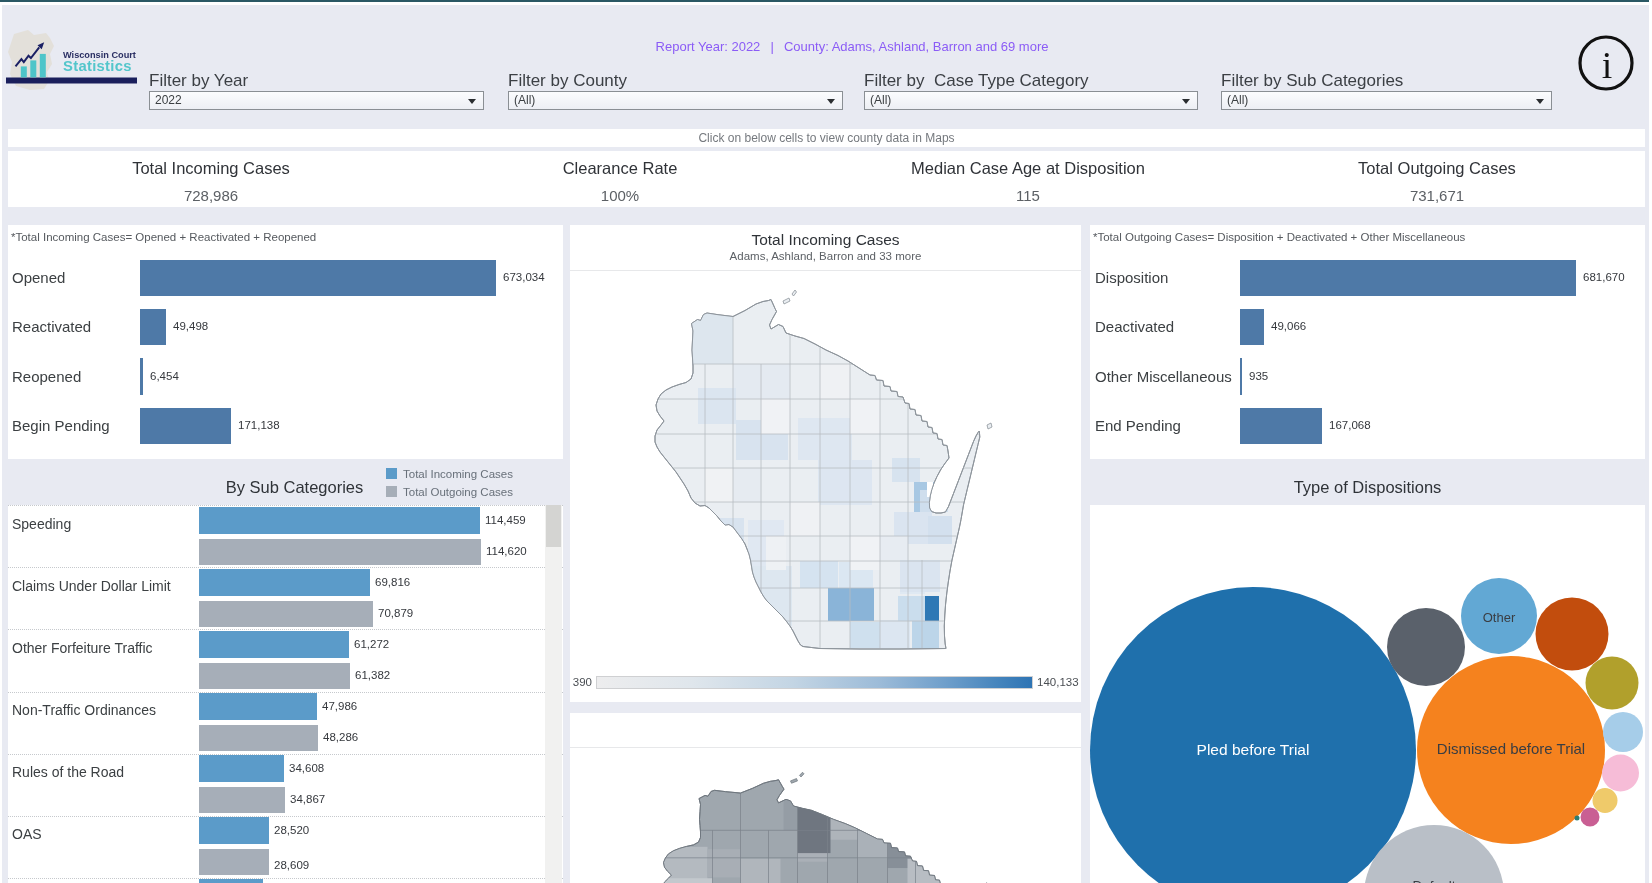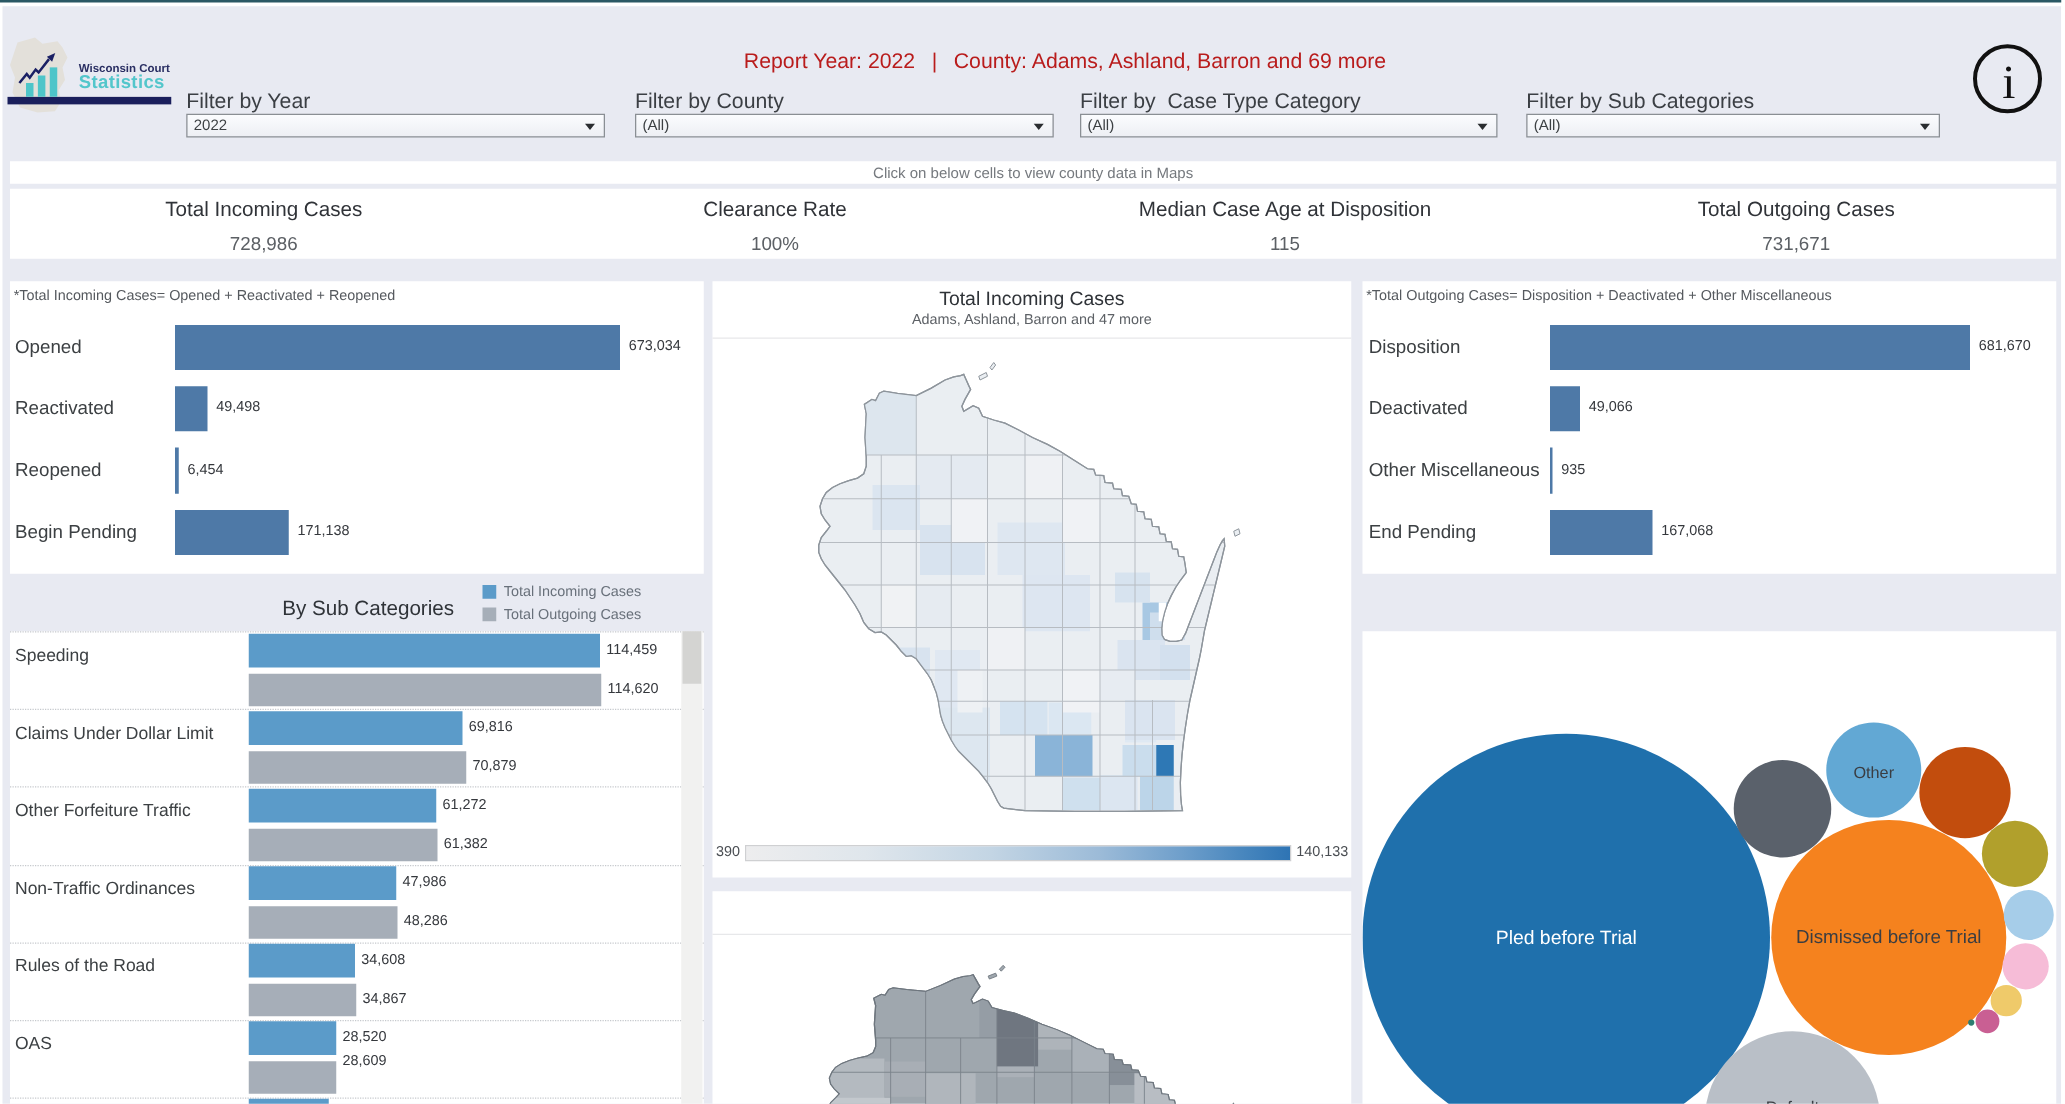--- a/index.html
+++ b/index.html
@@ -32,21 +32,21 @@
     <rect x="6" y="51.5" width="131" height="6" fill="#1a1f5c"></rect>
     <rect x="20.8" y="40.4" width="6" height="11" fill="#4ec5c9"></rect>
     <rect x="30.3" y="34.4" width="6" height="17" fill="#4ec5c9"></rect>
     <rect x="39.8" y="27.9" width="6" height="23.5" fill="#4ec5c9"></rect>
     <path d="M15.5,40.4 L21.4,33.2 L23.8,36.2 L28.5,29.7 L30.9,32 L39.2,21.3" fill="none" stroke="#1b2064" stroke-width="2"></path>
     <path d="M37.5,19.3 L44.2,16.3 L41.7,23.3 Z" fill="#1b2064"></path>
     <text x="63" y="31.5" font-size="9.2" font-weight="bold" fill="#2a2f63">Wisconsin Court</text>
     <text x="63" y="44.5" font-size="14.8" font-weight="bold" fill="#53c6cb" letter-spacing="0.3">Statistics</text>
   </svg>
 
-  <div class="abs" style="left:52px;top:39px;width:1600px;text-align:center;font-size:17px;color:#b91c1c">Report Year: 2022 &nbsp;|  County: Adams, Ashland, Barron and 69 more</div>
+  <div class="abs" style="left:52px;top:39px;width:1600px;text-align:center;font-size:13px;color:#8b5cf6">Report Year: 2022 &nbsp;|  County: Adams, Ashland, Barron and 69 more</div>
 
   <div class="abs flabel" style="left:149px;top:71px">Filter by Year</div>
   <div class="abs flabel" style="left:508px;top:71px">Filter by County</div>
   <div class="abs flabel" style="left:864px;top:71px">Filter by&nbsp; Case Type Category</div>
   <div class="abs flabel" style="left:1221px;top:71px">Filter by Sub Categories</div>
   <div class="abs ddl" style="left:149px;top:91px;width:335px;height:19px">2022<span class="caret"></span></div>
   <div class="abs ddl" style="left:508px;top:91px;width:335px;height:19px">(All)<span class="caret"></span></div>
   <div class="abs ddl" style="left:864px;top:91px;width:334px;height:19px">(All)<span class="caret"></span></div>
   <div class="abs ddl" style="left:1221px;top:91px;width:331px;height:19px">(All)<span class="caret"></span></div>
 
@@ -92,21 +92,21 @@
   <div class="abs bbar" style="left:1240px;top:309px;width:24px;height:36px"></div>
   <div class="abs bbar" style="left:1240px;top:358px;width:2px;height:37px"></div>
   <div class="abs bbar" style="left:1240px;top:408px;width:82px;height:36px"></div>
   <div class="abs barval" style="left:1583px;top:271px">681,670</div>
   <div class="abs barval" style="left:1271px;top:320px">49,066</div>
   <div class="abs barval" style="left:1249px;top:370px">935</div>
   <div class="abs barval" style="left:1329px;top:419px">167,068</div>
 
   <div class="abs panel" style="left:570px;top:225px;width:511px;height:477px"></div>
   <div class="abs" style="left:570px;top:231px;width:511px;text-align:center;font-size:15.5px;color:#2f3338">Total Incoming Cases</div>
-  <div class="abs" style="left:570px;top:250px;width:511px;text-align:center;font-size:11.5px;color:#5d6166">Adams, Ashland, Barron and 47 more</div>
+  <div class="abs" style="left:570px;top:250px;width:511px;text-align:center;font-size:11.5px;color:#5d6166">Adams, Ashland, Barron and 33 more</div>
   <div class="abs" style="left:570px;top:270px;width:511px;height:1px;background:#e7e8ea"></div>
   <svg class="abs" style="left:570px;top:270px" width="511" height="400" viewBox="570 270 511 400">
     <defs>
       <path id="wipath" d="M691.5,323.5 L697.5,319.5 L700.5,320.5 L703.5,314.5 L707,313 L718,314.7 L733,316.5 L745,310.5 L756,304 L763,301.5 L768.5,300.5 L771,299.5 L773,304 L775,308.5 L776.5,311.5 L772,319.5 L769.5,325 L771,329 L778.5,324.5 L783,326.5 L786,333 L795,336 L804,338.5 L815,344 L826,350 L838,355.5 L848,361 L859,368 L870,375 L875,375.5 L876.5,380 L883,380.5 L884,386 L890,386.5 L891,391 L897,391.5 L898,396.5 L903,397 L905,403 L909,403.5 L910,409 L915,409.5 L916,415 L921,415.5 L922,421 L927,421.5 L928,427 L932,427.5 L933,433 L937,433.5 L938,439 L942,439.5 L943,445 L947,445.5 L948,451 L949,458 L944.5,464 L940.5,470 L937,476.5 L934,483 L931.8,489.5 L930.2,496 L929.4,502.5 L929.6,508 L931.5,511.5 L936,513 L941,513 L945.5,512 L948.5,506.5 L951,500 L953.5,493.5 L956,487 L958.5,480.5 L961,474 L963.5,467.5 L966,461 L968.5,454.5 L971,448 L973.5,441.5 L976,436 L978,432.5 L979.3,431 L979.8,437 L978,444.5 L976.2,452 L974.4,459.5 L972.6,467 L970.8,474.5 L969,482 L967.2,489.5 L965.4,497 L963.6,504.5 L962.3,512 L961,519.5 L959.5,527 L957,538 L954.5,549 L952,560 L950,571 L948.3,582 L946.8,593 L945.6,604 L944.8,615 L944.3,626 L944.5,636 L945.2,644 L946,648.5 L900,649 L860,649 L820,648.5 L803,646.5 L800.5,645 L798,641 L795.5,636 L793,631 L790,626 L787,622 L783,617 L779,613 L775,609 L771,605 L767,601 L764,597 L761,592 L758.5,587 L756,582 L754,577 L752.5,572 L751.5,566 L750.5,560 L749,554 L747,549 L745,544 L742,539 L739,535 L736,531 L733,527 L729,524.5 L725,525 L721,521 L717,516 L713,512 L709,508 L705,505.5 L700,506 L695,503 L691,498 L688,491 L684,484 L680,478 L676,472 L672,467 L668,462 L664,457 L660,452 L657,447 L655,442 L655,436 L657,430 L661,425 L664,421 L660,416 L657,411 L656,405 L658,399 L661,394 L666,390 L672,387 L679,384.5 L686,382.5 L691,379 L693,373 L693,366 L692.5,358 L692,350 L692.5,340 L693,331 Z"></path>
       <clipPath id="wiclip">
           <use href="#wipath"></use>
         </clipPath>
       <g id="wigrid" stroke-width="0.8" fill="none">
         <path d="M733,310 V650 M705,364 V650 M761,364 V650 M790,330 V650 M820,340 V650 M850,360 V650 M880,378 V650 M908,400 V650 M922,560 V650"></path>
         <path d="M650,364 H995 M650,399 H995 M650,434 H995 M650,468 H995 M650,502 H995 M650,536 H995 M650,561 H995 M650,588 H995 M650,621 H995"></path>
@@ -229,29 +229,30 @@
     <div class="abs" style="left:191px;top:250px;width:85px;height:27px;background:#5b9bc9"></div>
     <div class="abs" style="left:191px;top:282px;width:86px;height:26px;background:#a6aeb8"></div>
     <div class="abs subval" style="left:281px;top:257px">34,608</div>
     <div class="abs subval" style="left:282px;top:288px">34,867</div>
     <div class="abs" style="left:0;top:311px;width:555px;border-top:1px dotted #c6c9cd"></div>
 
     <div class="abs sublab" style="left:4px;top:321px">OAS</div>
     <div class="abs" style="left:191px;top:312px;width:70px;height:27px;background:#5b9bc9"></div>
     <div class="abs" style="left:191px;top:344px;width:70px;height:26px;background:#a6aeb8"></div>
     <div class="abs subval" style="left:266px;top:319px">28,520</div>
-    <div class="abs subval" style="left:266px;top:338px">28,609</div>
+    <div class="abs subval" style="left:266px;top:354px">28,609</div>
     <div class="abs" style="left:0;top:373px;width:555px;border-top:1px dotted #c6c9cd"></div>
 
     <div class="abs" style="left:191px;top:374px;width:64px;height:4px;background:#5b9bc9"></div>
 
     <div class="abs" style="left:537px;top:0;width:17px;height:378px;background:#f1f1f0"></div>
     <div class="abs" style="left:538px;top:0;width:15px;height:42px;background:#d4d4d2"></div>
   </div>
 
+  <div class="abs" style="left:1090px;top:478px;width:555px;text-align:center;font-size:16.5px;color:#2f3338">Type of Dispositions</div>
   <div class="abs panel" style="left:1090px;top:505px;width:555px;height:378px"></div>
   <svg class="abs" style="left:1090px;top:505px" width="555" height="378" viewBox="1090 505 555 378">
     <circle cx="1253" cy="750" r="163" fill="#1f70ac"></circle>
     <circle cx="1511" cy="750" r="94" fill="#f5821e"></circle>
     <circle cx="1426" cy="647" r="39" fill="#5a616b"></circle>
     <circle cx="1499" cy="616" r="38" fill="#62a8d4"></circle>
     <circle cx="1572" cy="634" r="36.5" fill="#c24d0d"></circle>
     <circle cx="1612" cy="683" r="26.5" fill="#b1a02c"></circle>
     <circle cx="1623" cy="732" r="20" fill="#a6cde9"></circle>
     <circle cx="1620.5" cy="773" r="18.5" fill="#f6bcd7"></circle>

